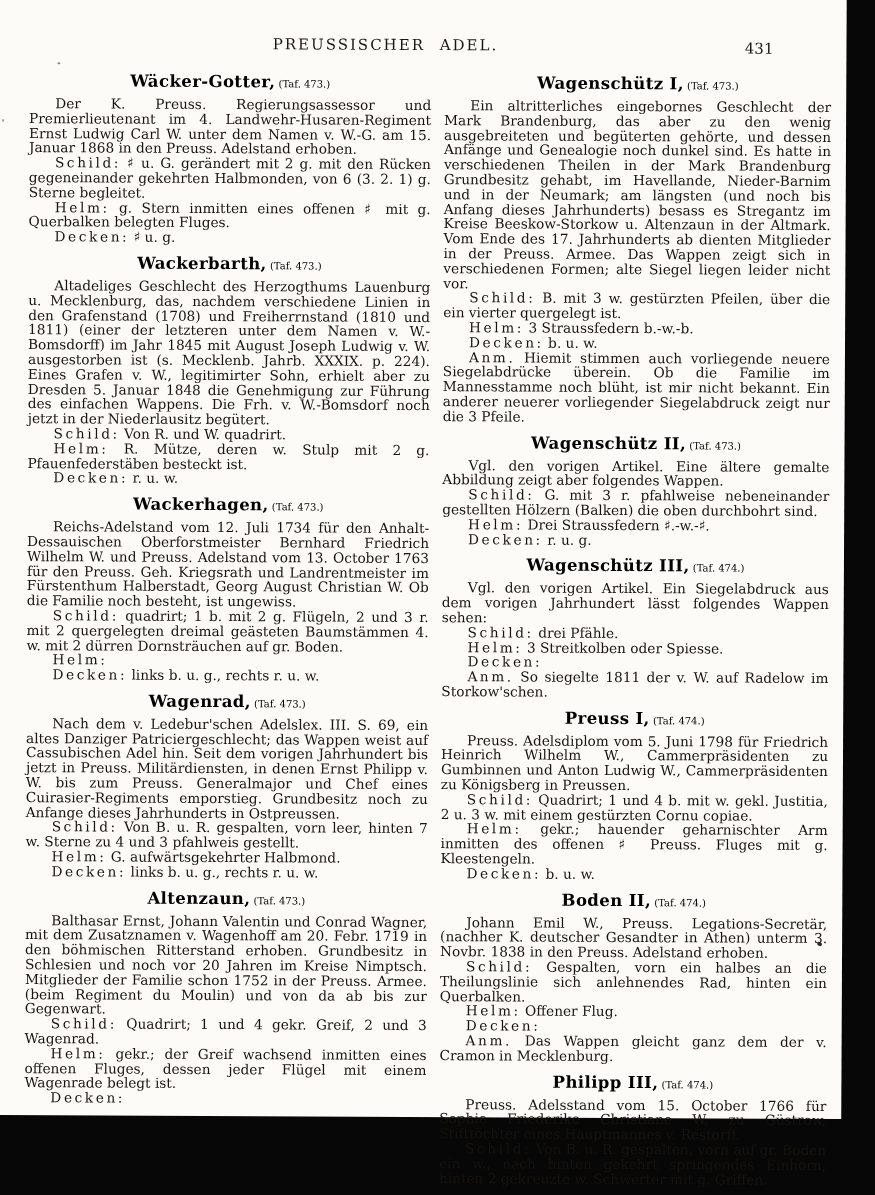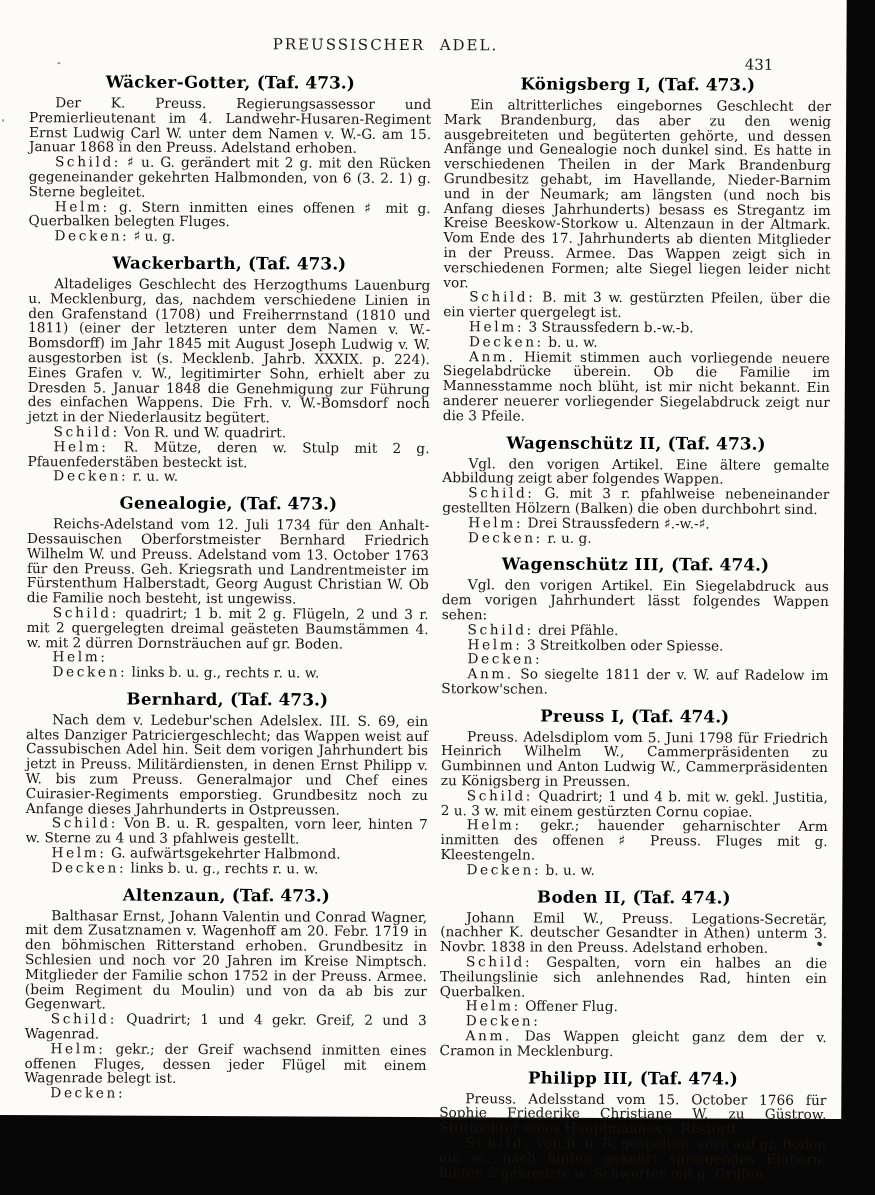--- a/index.html
+++ b/index.html
@@ -20,34 +20,34 @@
   }
   .inner{
     position:absolute;left:36px;top:46px;width:802px;
   }
   .header{position:relative;height:26px;}
   .h-title{
     position:absolute;left:0;right:90px;text-align:center;
     font-size:15px;letter-spacing:2px;word-spacing:8px;color:#1a1611;
   }
   .h-page{
-    position:absolute;right:58px;top:18px;font-size:15px;color:#1a1611;
+    position:absolute;right:58px;top:2px;font-size:15px;color:#1a1611;
   }
   .cols{display:flex;gap:13px;margin-top:8px;}
   .col{flex:0 0 auto;}
   .col-0{width:402px;}
   .col-1{width:387px;}
   .entry{margin:0;}
   .entry-heading{
     margin:9px 0 3px 0;text-align:center;
     font-size:16.5px;line-height:20px;font-weight:bold;color:#000;
     letter-spacing:.4px;
   }
   .entry:first-child .entry-heading{margin-top:3px;}
-  .entry-taf{font-weight:bold;font-size:17px;letter-spacing:0;}
+  .entry-taf{font-weight:normal;font-size:10px;letter-spacing:0;}
   p.para{
     margin:0;text-align:justify;text-indent:26px;
     font-size:13.7px;line-height:14.8px;color:#17130f;
     hyphens:none;
   }
   .lbl{letter-spacing:2.6px;}
   .speck{position:absolute;background:#2a2a2a;border-radius:50%;}
   .speck-a{left:828px;top:950px;width:5px;height:4px;transform:rotate(25deg);}
   .speck-b{left:64px;top:74px;width:3px;height:2px;background:#8a8a8a;}
   .speck-c{left:9px;top:131px;width:2px;height:3px;background:#9b9b9b;}
@@ -71,44 +71,44 @@
             <p class="para"><span class="lbl">Decken:</span> ♯ u. g.</p>
           </section>
           <section class="entry">
             <h2 class="entry-heading"><span class="entry-name">Wackerbarth,</span><span class="entry-taf"> (Taf. 473.)</span></h2>
             <p class="para">Altadeliges Geschlecht des Herzogthums Lauenburg u. Mecklenburg, das, nachdem verschiedene Linien in den Grafenstand (1708) und Freiherrnstand (1810 und 1811) (einer der letzteren unter dem Namen v. W.-Bomsdorff) im Jahr 1845 mit August Joseph Ludwig v. W. ausgestorben ist (s. Mecklenb. Jahrb. XXXIX. p. 224). Eines Grafen v. W., legitimirter Sohn, erhielt aber zu Dresden 5. Januar 1848 die Genehmigung zur Führung des einfachen Wappens. Die Frh. v. W.-Bomsdorf noch jetzt in der Niederlausitz begütert.</p>
             <p class="para"><span class="lbl">Schild:</span> Von R. und W. quadrirt.</p>
             <p class="para"><span class="lbl">Helm:</span> R. Mütze, deren w. Stulp mit 2 g. Pfauenfederstäben besteckt ist.</p>
             <p class="para"><span class="lbl">Decken:</span> r. u. w.</p>
           </section>
           <section class="entry">
-            <h2 class="entry-heading"><span class="entry-name">Genealogie,</span><span class="entry-taf"> (Taf. 473.)</span></h2>
+            <h2 class="entry-heading"><span class="entry-name">Wackerhagen,</span><span class="entry-taf"> (Taf. 473.)</span></h2>
             <p class="para">Reichs-Adelstand vom 12. Juli 1734 für den Anhalt-Dessauischen Oberforstmeister Bernhard Friedrich Wilhelm W. und Preuss. Adelstand vom 13. October 1763 für den Preuss. Geh. Kriegsrath und Landrentmeister im Fürstenthum Halberstadt, Georg August Christian W. Ob die Familie noch besteht, ist ungewiss.</p>
             <p class="para"><span class="lbl">Schild:</span> quadrirt; 1 b. mit 2 g. Flügeln, 2 und 3 r. mit 2 quergelegten dreimal geästeten Baumstämmen 4. w. mit 2 dürren Dornsträuchen auf gr. Boden.</p>
             <p class="para"><span class="lbl">Helm:</span></p>
             <p class="para"><span class="lbl">Decken:</span> links b. u. g., rechts r. u. w.</p>
           </section>
           <section class="entry">
-            <h2 class="entry-heading"><span class="entry-name">Bernhard,</span><span class="entry-taf"> (Taf. 473.)</span></h2>
+            <h2 class="entry-heading"><span class="entry-name">Wagenrad,</span><span class="entry-taf"> (Taf. 473.)</span></h2>
             <p class="para">Nach dem v. Ledebur'schen Adelslex. III. S. 69, ein altes Danziger Patriciergeschlecht; das Wappen weist auf Cassubischen Adel hin. Seit dem vorigen Jahrhundert bis jetzt in Preuss. Militärdiensten, in denen Ernst Philipp v. W. bis zum Preuss. Generalmajor und Chef eines Cuirasier-Regiments emporstieg. Grundbesitz noch zu Anfange dieses Jahrhunderts in Ostpreussen.</p>
             <p class="para"><span class="lbl">Schild:</span> Von B. u. R. gespalten, vorn leer, hinten 7 w. Sterne zu 4 und 3 pfahlweis gestellt.</p>
             <p class="para"><span class="lbl">Helm:</span> G. aufwärtsgekehrter Halbmond.</p>
             <p class="para"><span class="lbl">Decken:</span> links b. u. g., rechts r. u. w.</p>
           </section>
           <section class="entry">
             <h2 class="entry-heading"><span class="entry-name">Altenzaun,</span><span class="entry-taf"> (Taf. 473.)</span></h2>
             <p class="para">Balthasar Ernst, Johann Valentin und Conrad Wagner, mit dem Zusatznamen v. Wagenhoff am 20. Febr. 1719 in den böhmischen Ritterstand erhoben. Grundbesitz in Schlesien und noch vor 20 Jahren im Kreise Nimptsch. Mitglieder der Familie schon 1752 in der Preuss. Armee. (beim Regiment du Moulin) und von da ab bis zur Gegenwart.</p>
             <p class="para"><span class="lbl">Schild:</span> Quadrirt; 1 und 4 gekr. Greif, 2 und 3 Wagenrad.</p>
             <p class="para"><span class="lbl">Helm:</span> gekr.; der Greif wachsend inmitten eines offenen Fluges, dessen jeder Flügel mit einem Wagenrade belegt ist.</p>
             <p class="para"><span class="lbl">Decken:</span></p>
           </section>
         </div>
       <div class="col col-1" id="col-1">
           <section class="entry">
-            <h2 class="entry-heading"><span class="entry-name">Königsberg I,</span><span class="entry-taf"> (Taf. 473.)</span></h2>
+            <h2 class="entry-heading"><span class="entry-name">Wagenschütz I,</span><span class="entry-taf"> (Taf. 473.)</span></h2>
             <p class="para">Ein altritterliches eingebornes Geschlecht der Mark Brandenburg, das aber zu den wenig ausgebreiteten und begüterten gehörte, und dessen Anfänge und Genealogie noch dunkel sind. Es hatte in verschiedenen Theilen in der Mark Brandenburg Grundbesitz gehabt, im Havellande, Nieder-Barnim und in der Neumark; am längsten (und noch bis Anfang dieses Jahrhunderts) besass es Stregantz im Kreise Beeskow-Storkow u. Altenzaun in der Altmark. Vom Ende des 17. Jahrhunderts ab dienten Mitglieder in der Preuss. Armee. Das Wappen zeigt sich in verschiedenen Formen; alte Siegel liegen leider nicht vor.</p>
             <p class="para"><span class="lbl">Schild:</span> B. mit 3 w. gestürzten Pfeilen, über die ein vierter quergelegt ist.</p>
             <p class="para"><span class="lbl">Helm:</span> 3 Straussfedern b.-w.-b.</p>
             <p class="para"><span class="lbl">Decken:</span> b. u. w.</p>
             <p class="para"><span class="lbl">Anm.</span> Hiemit stimmen auch vorliegende neuere Siegelabdrücke überein. Ob die Familie im Mannesstamme noch blüht, ist mir nicht bekannt. Ein anderer neuerer vorliegender Siegelabdruck zeigt nur die 3 Pfeile.</p>
           </section>
           <section class="entry">
             <h2 class="entry-heading"><span class="entry-name">Wagenschütz II,</span><span class="entry-taf"> (Taf. 473.)</span></h2>
             <p class="para">Vgl. den vorigen Artikel. Eine ältere gemalte Abbildung zeigt aber folgendes Wappen.</p>
             <p class="para"><span class="lbl">Schild:</span> G. mit 3 r. pfahlweise nebeneinander gestellten Hölzern (Balken) die oben durchbohrt sind.</p>

